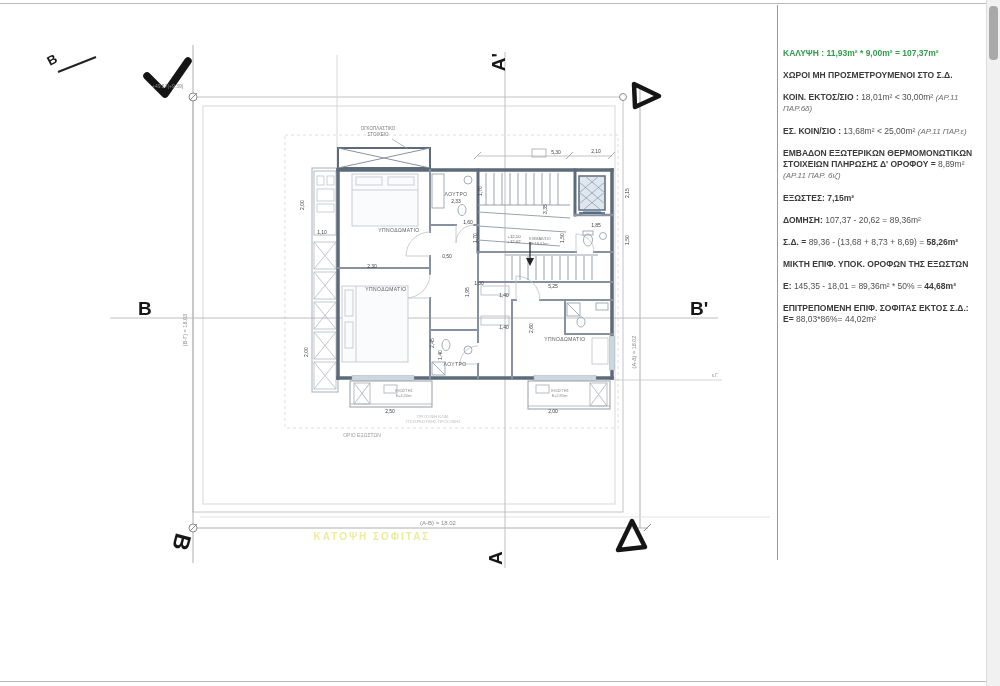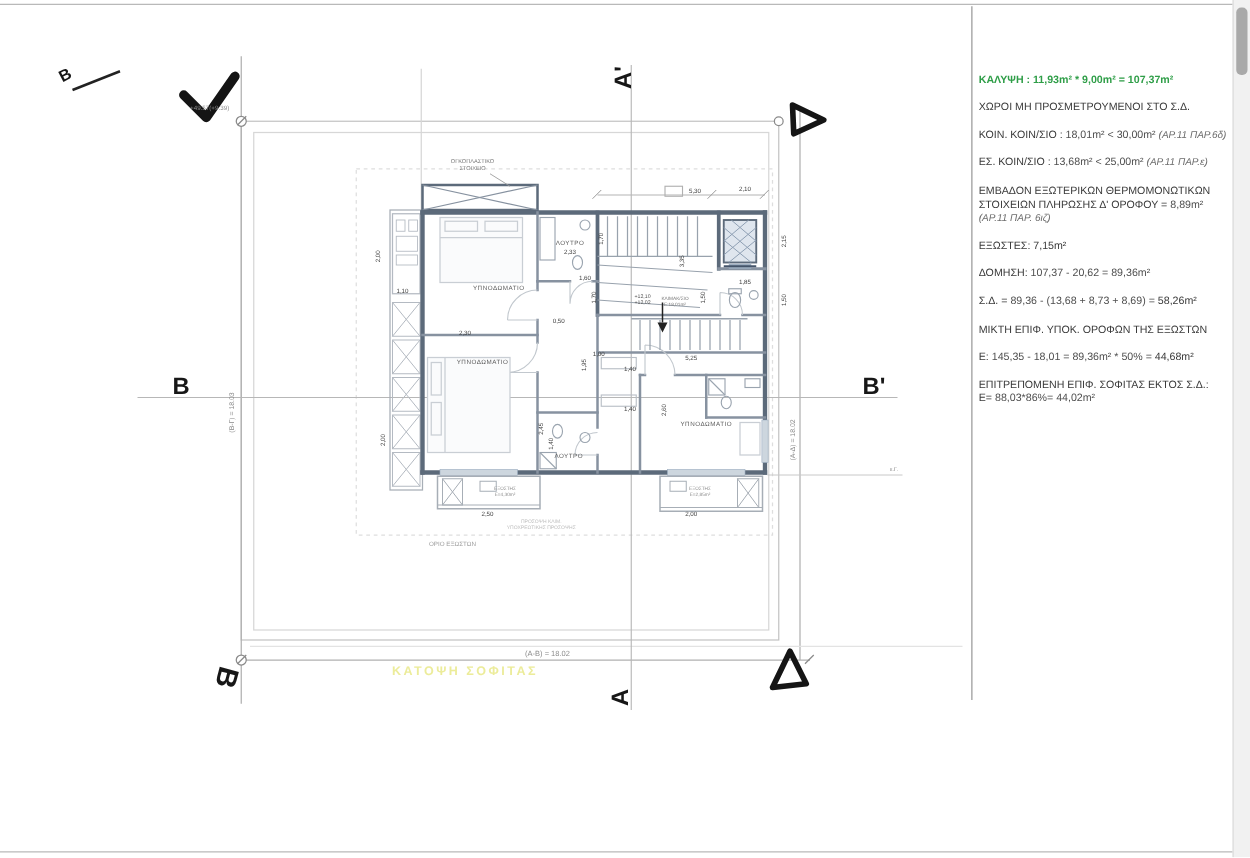--- a/index.html
+++ b/index.html
@@ -2,24 +2,24 @@
 <html><head>
 <meta charset="utf-8">
 <style>
   html,body{margin:0;padding:0;background:#fff;}
   .stage{position:relative;width:1000px;height:686px;background:#ffffff;overflow:hidden;
          font-family:"Liberation Sans", sans-serif;}
   .border-h{position:absolute;left:0;width:1000px;height:1px;background:#b9b9b9;}
   .sep-v{position:absolute;left:777px;top:5px;width:1px;height:555px;background:#9a9a9a;}
   .scroll-track{position:absolute;right:0;top:0;width:13px;height:686px;background:#f1f1f1;border-left:1px solid #dcdcdc;}
   .scroll-thumb{position:absolute;right:2px;top:6px;width:9px;height:54px;background:#a9a9a9;border-radius:4px;}
-  .panel{position:absolute;left:783px;top:58px;width:205px;font-size:8.5px;line-height:1.3;color:#4a4a4a;}
+  .panel{position:absolute;left:783px;top:48px;width:205px;font-size:8.5px;line-height:1.3;color:#4a4a4a;}
   .panel-line{margin-bottom:11px;}
   .s-g{color:#2f9e48;font-weight:bold;}
-  .s-b{font-weight:normal;color:#3a3a3a;}
+  .s-b{font-weight:bold;color:#3a3a3a;}
   .s-n{color:#4f4f4f;}
   .s-i{font-style:italic;color:#6e6e6e;font-size:8px;text-align:center;}
   svg.plan{position:absolute;left:0;top:0;}
   svg.plan text{font-family:"Liberation Sans", sans-serif;}
 </style>
 </head>
 <body>
 
 <div class="stage">
 
@@ -307,21 +307,21 @@
         <text x="404" y="397" font-size="3.8" fill="#8e8e8e" text-anchor="middle">Ε=4,30m²</text>
         <text x="560" y="392" font-size="3.8" fill="#8e8e8e" text-anchor="middle">ΕΞΩΣΤΗΣ</text>
         <text x="560" y="397" font-size="3.8" fill="#8e8e8e" text-anchor="middle">Ε=2,85m²</text>
         <text x="372" y="540" font-size="10" fill="#ecec9a" text-anchor="middle" font-weight="bold" letter-spacing="2">ΚΑΤΟΨΗ ΣΟΦΙΤΑΣ</text>
       </g>
   </svg>
 
   <div class="panel" id="panel-lines">
       <div class="panel-line"><span class="s-g">ΚΑΛΥΨΗ :  11,93m² * 9,00m² = 107,37m²</span></div>
       <div class="panel-line"><span class="s-b">ΧΩΡΟΙ ΜΗ ΠΡΟΣΜΕΤΡΟΥΜΕΝΟΙ ΣΤΟ Σ.Δ.</span></div>
-      <div class="panel-line"><span class="s-b">ΚΟΙΝ. ΚΟΙΝ/ΣΙΟ : </span><span class="s-n">18,01m² &lt; 30,00m² </span><span class="s-i">(ΑΡ.11 ΠΑΡ.6δ)</span></div>
+      <div class="panel-line"><span class="s-b">ΚΟΙΝ. ΕΚΤΟΣ/ΣΙΟ : </span><span class="s-n">18,01m² &lt; 30,00m² </span><span class="s-i">(ΑΡ.11 ΠΑΡ.6δ)</span></div>
       <div class="panel-line"><span class="s-b">ΕΣ. ΚΟΙΝ/ΣΙΟ :  </span><span class="s-n">13,68m² &lt; 25,00m²  </span><span class="s-i">(ΑΡ.11 ΠΑΡ.ε)</span></div>
       <div class="panel-line"><span class="s-b">ΕΜΒΑΔΟΝ ΕΞΩΤΕΡΙΚΩΝ ΘΕΡΜΟΜΟΝΩΤΙΚΩΝ ΣΤΟΙΧΕΙΩΝ ΠΛΗΡΩΣΗΣ Δ' ΟΡΟΦΟΥ =  </span><span class="s-n">8,89m²</span><br><span class="s-i">(ΑΡ.11 ΠΑΡ. 6ιζ)</span></div>
       <div class="panel-line"><span class="s-b">ΕΞΩΣΤΕΣ: 7,15m²</span></div>
       <div class="panel-line"><span class="s-b">ΔΟΜΗΣΗ: </span><span class="s-n">107,37 - 20,62 = 89,36m²</span></div>
       <div class="panel-line"><span class="s-b">Σ.Δ. = </span><span class="s-n">89,36 - (13,68 + 8,73 + 8,69) = </span><span class="s-b">58,26m²</span></div>
       <div class="panel-line"><span class="s-b">ΜΙΚΤΗ ΕΠΙΦ. ΥΠΟΚ. ΟΡΟΦΩΝ ΤΗΣ ΕΞΩΣΤΩΝ</span></div>
       <div class="panel-line"><span class="s-b">Ε: </span><span class="s-n">145,35 - 18,01 = 89,36m² * 50% = </span><span class="s-b">44,68m²</span></div>
       <div class="panel-line"><span class="s-b">ΕΠΙΤΡΕΠΟΜΕΝΗ ΕΠΙΦ. ΣΟΦΙΤΑΣ ΕΚΤΟΣ Σ.Δ.:</span><br><span class="s-b">Ε= </span><span class="s-n">88,03*86%= 44,02m²</span></div>
     </div>
 

